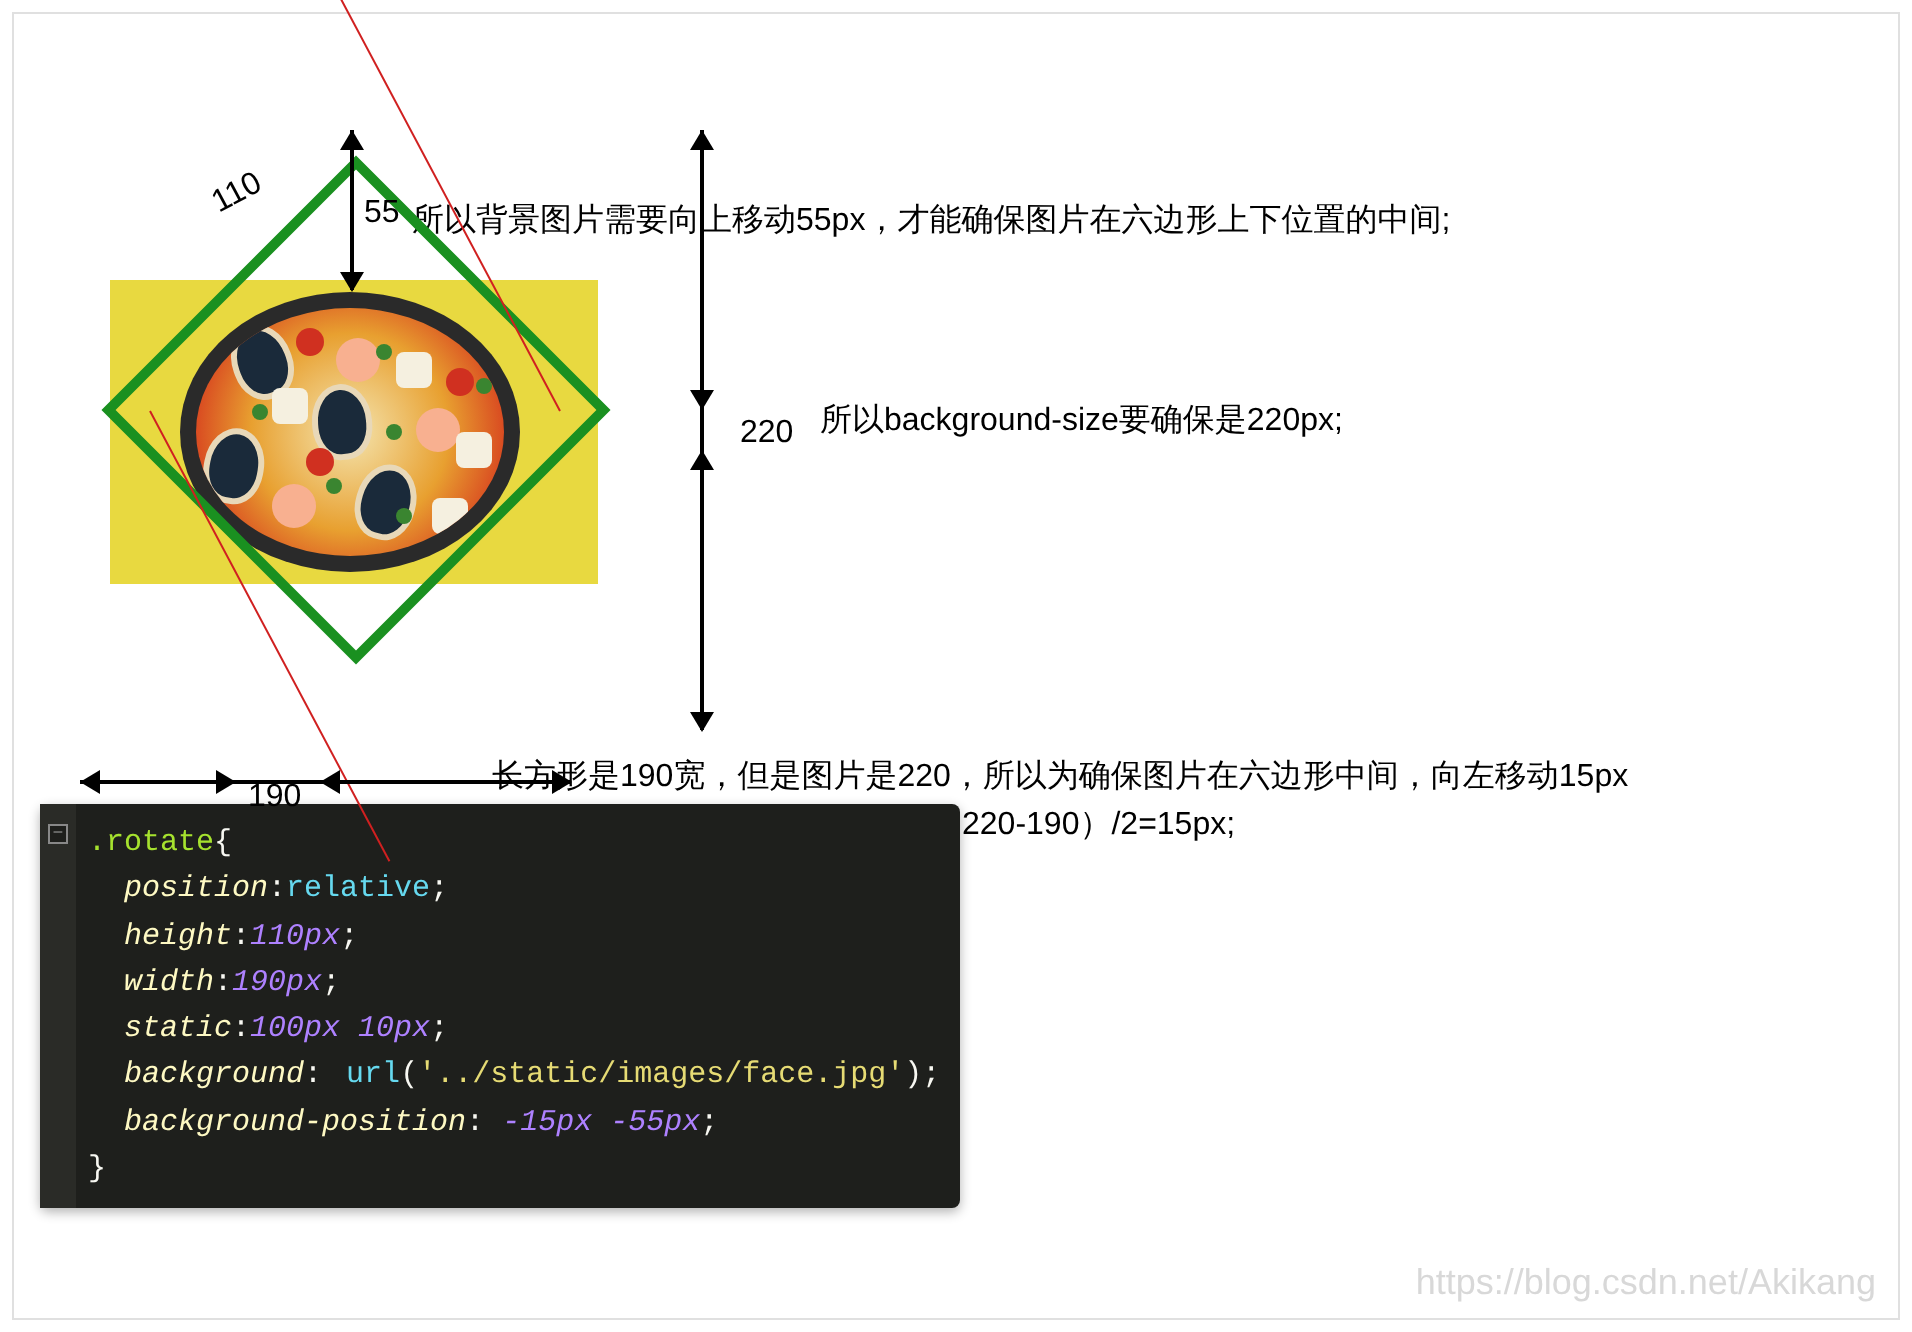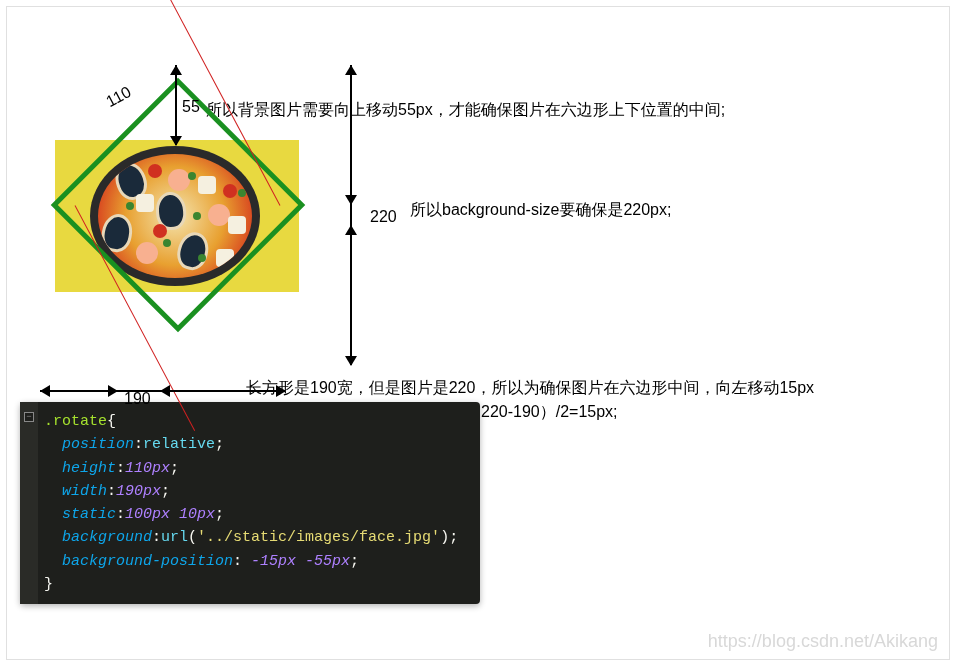--- a/index.html
+++ b/index.html
@@ -181,25 +181,25 @@
     color: #888;
     font-size: 9px;
     line-height: 8px;
     text-align: center;
   }
   .code-lines {
     margin-left: 24px;
     white-space: pre;
   }
   .c-sel { color: #a6e22e; }
-  .c-prop { color: #0ea5e9; font-style: italic; }
+  .c-prop { color: #fef9c3; font-style: italic; }
   .c-val { color: #ae81ff; font-style: italic; }
   .c-valkey { color: #66d9ef; }
   .c-str { color: #e6db74; }
-  .c-func { color: #66d9ef; }
+  .c-func { color: #66d9ef; margin-left: 12px; }
   .c-punc { color: #f8f8f2; }
   .c-brace { color: #f8f8f2; }
   .hl-line { background: #3e3d32; display: block; }
   
   .watermark {
     position: absolute;
     right: 18px;
     bottom: 14px;
     color: #d8d8d8;
     font-size: 18px;

